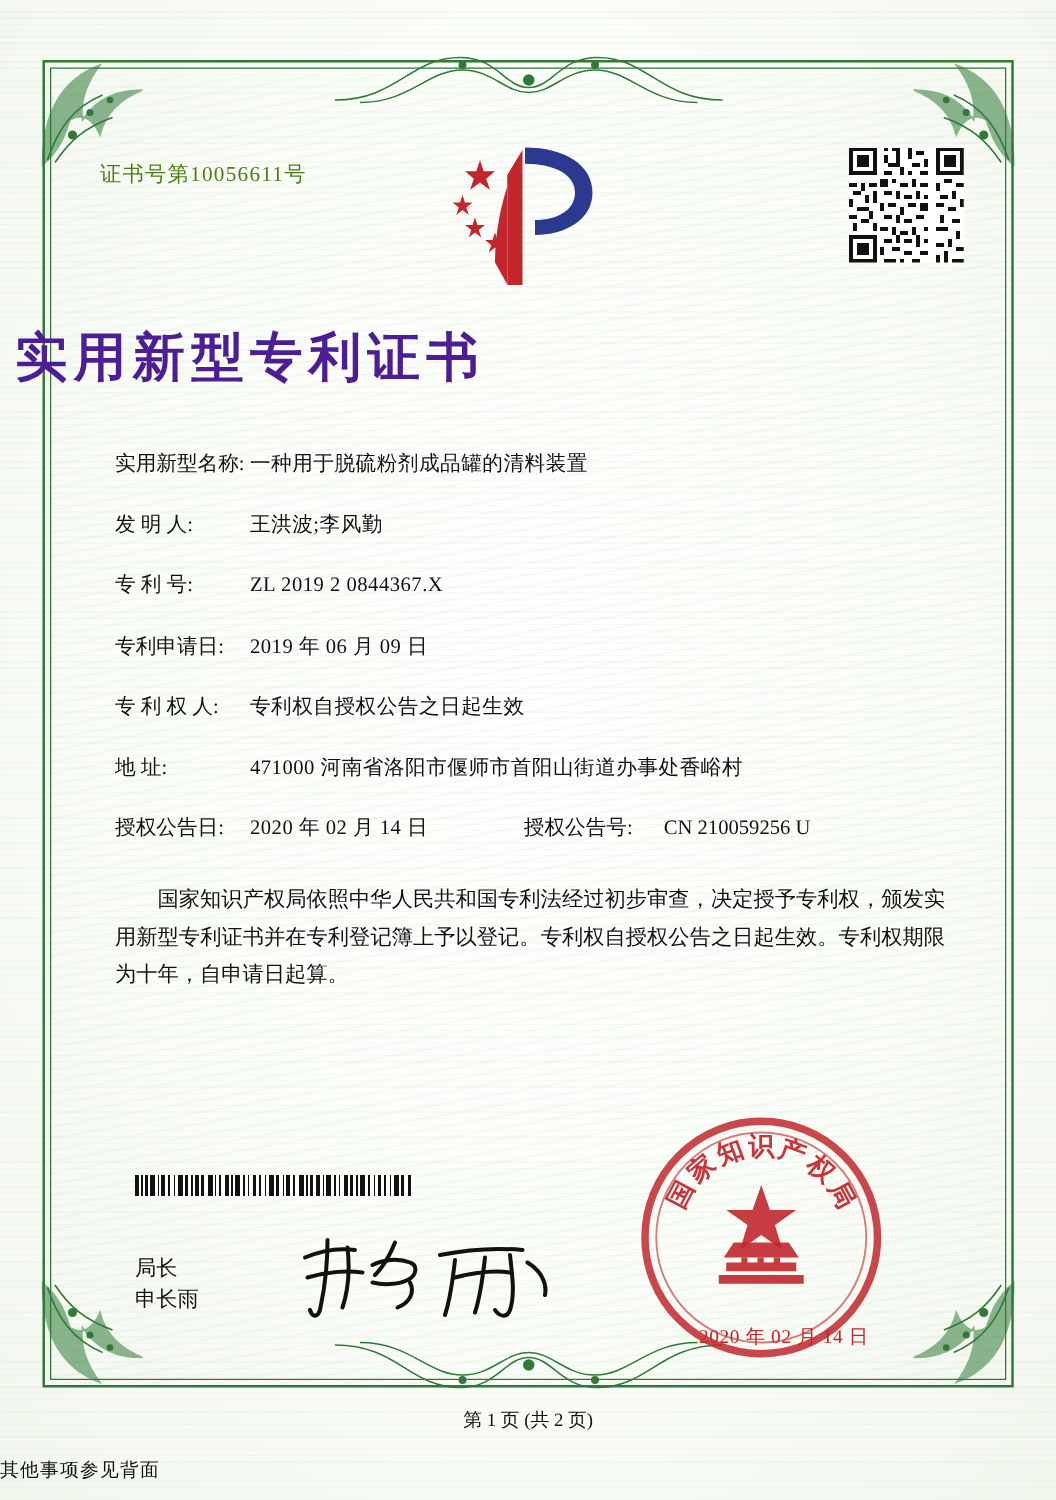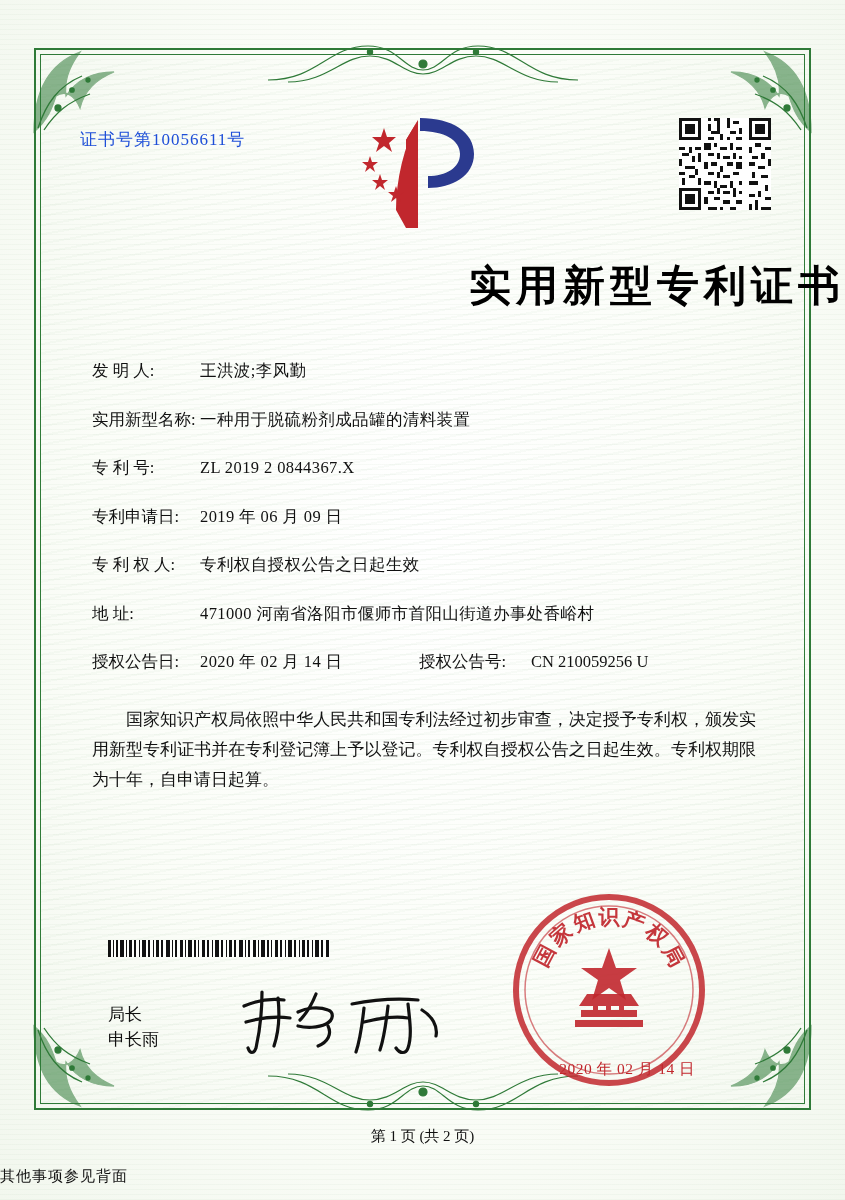--- a/index.html
+++ b/index.html
@@ -67,42 +67,42 @@
     position: absolute;
     bottom: 74px; left: 50%; transform: translateX(-50%) scaleY(-1);
     width: 330px; height: 58px; color: #2f7a38;
   }
 
   
   .cert-no {
     position: absolute;
     left: 80px; top: 128px;
     font-size: 17px;
-    color: #1d4ed8;
+    color: #4d7c0f;
     letter-spacing: 1px;
     font-family: "Liberation Serif", serif;
   }
   .logo {
     position: absolute;
     left: 356px; top: 110px;
     width: 132px; height: 125px;
   }
   .qr {
     position: absolute;
     right: 74px; top: 118px;
     width: 92px; height: 92px;
   }
   .title {
     position: absolute;
     top: 258px; left: 0; right: 0;
-    text-align: right;
+    text-align: left;
     font-size: 42px;
     font-weight: bold;
     letter-spacing: 5px;
-    color: #000000;
+    color: #4c1d95;
     font-family: "Liberation Serif", "DejaVu Serif", serif;
     margin-left: 12px;
   }
 
   .fields {
     position: absolute;
     left: 92px; top: 360px;
     width: 660px;
     color: #111;
     font-size: 16.5px;
@@ -365,26 +365,26 @@
         <rect x="24" y="26" width="1" height="3"></rect>
           <rect x="26" y="28" width="3" height="1"></rect>
       </g>
     </svg>
   </div>
 
   <div class="title">实用新型专利证书</div>
 
   <div class="fields">
     <div class="field">
+      <span class="f-label">实用新型名称:</span>
+      <span class="f-value">一种用于脱硫粉剂成品罐的清料装置</span>
+    </div>
+    <div class="field">
       <span class="f-label">发 明 人:</span>
       <span class="f-value">王洪波;李风勤</span>
-    </div>
-    <div class="field">
-      <span class="f-label">实用新型名称:</span>
-      <span class="f-value">一种用于脱硫粉剂成品罐的清料装置</span>
     </div>
     <div class="field">
       <span class="f-label">专 利 号:</span>
       <span class="f-value">ZL 2019 2 0844367.X</span>
     </div>
     <div class="field">
       <span class="f-label">专利申请日:</span>
       <span class="f-value">2019 年 06 月 09 日</span>
     </div>
     <div class="field">

